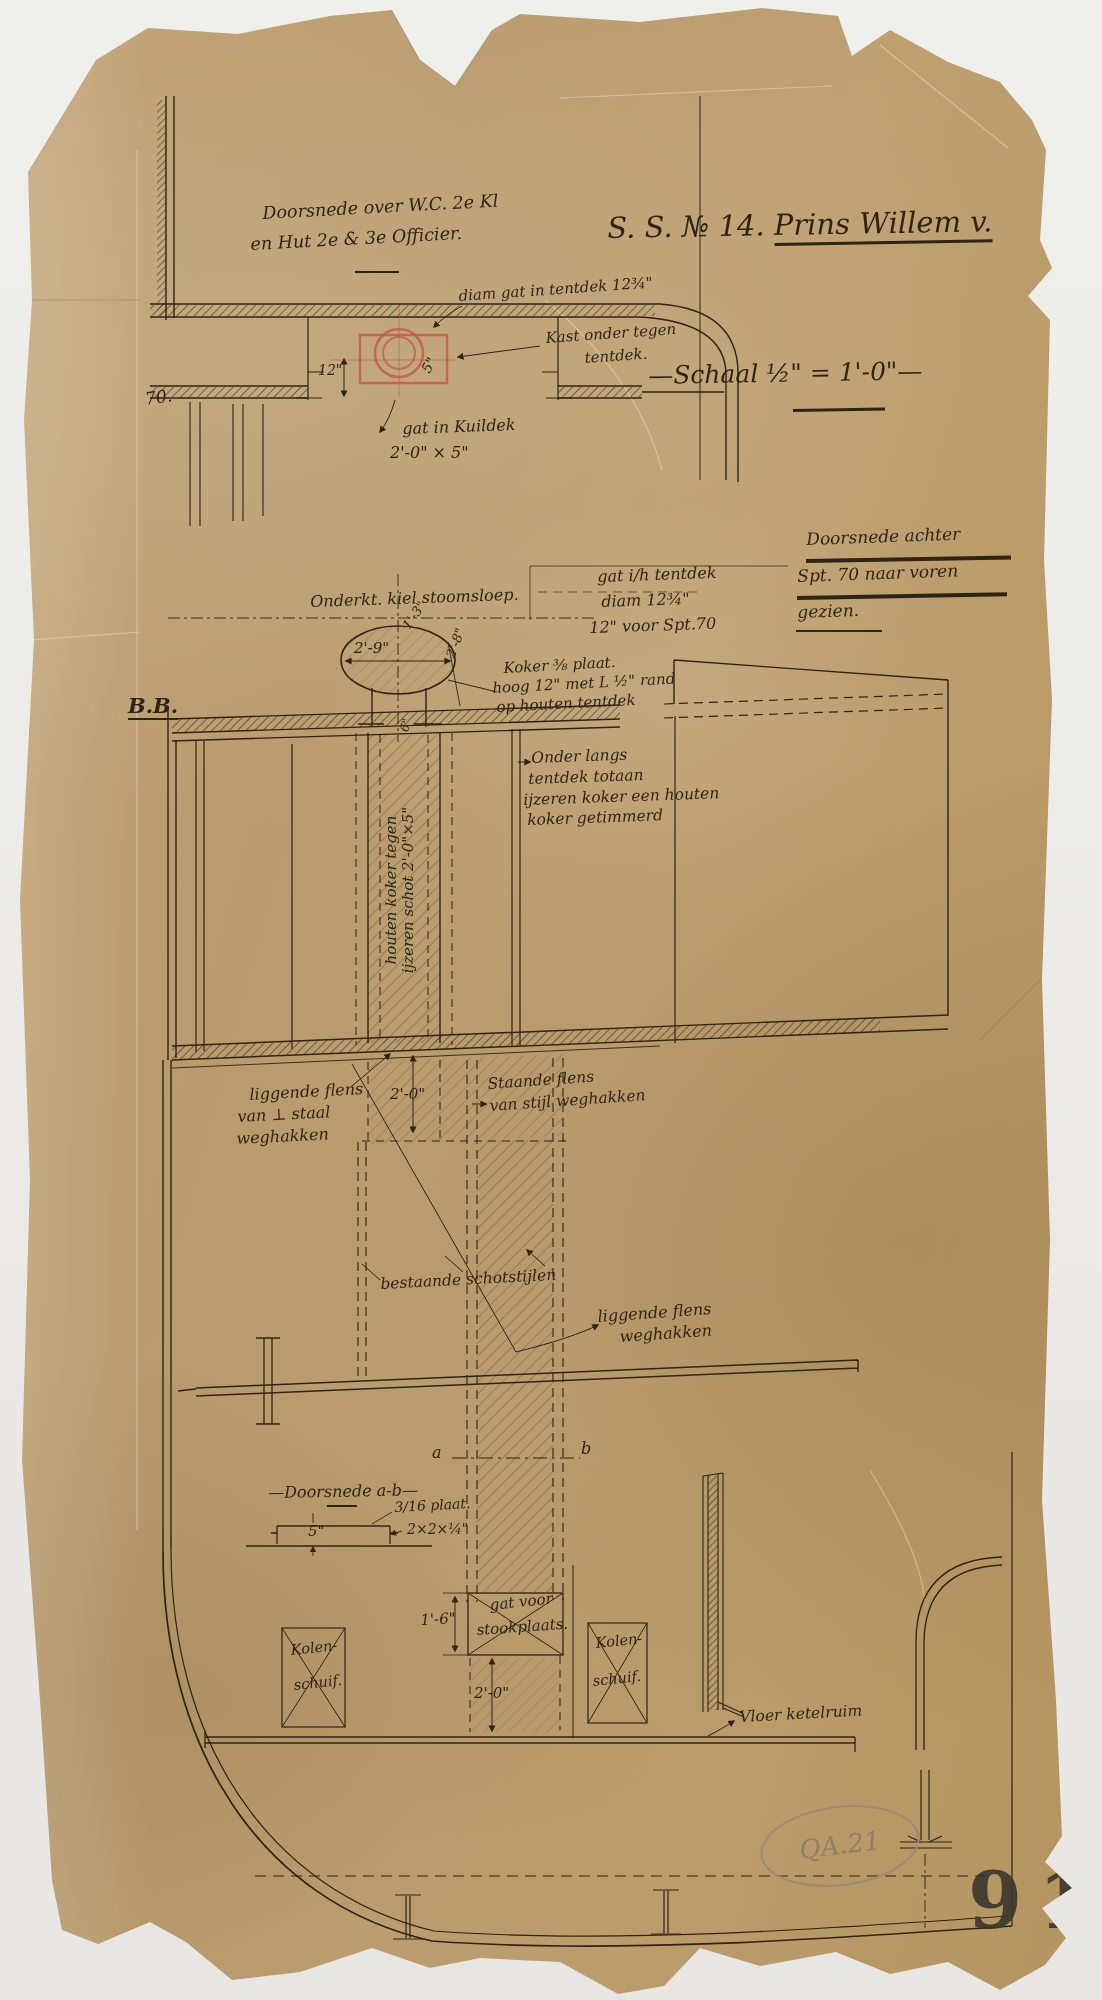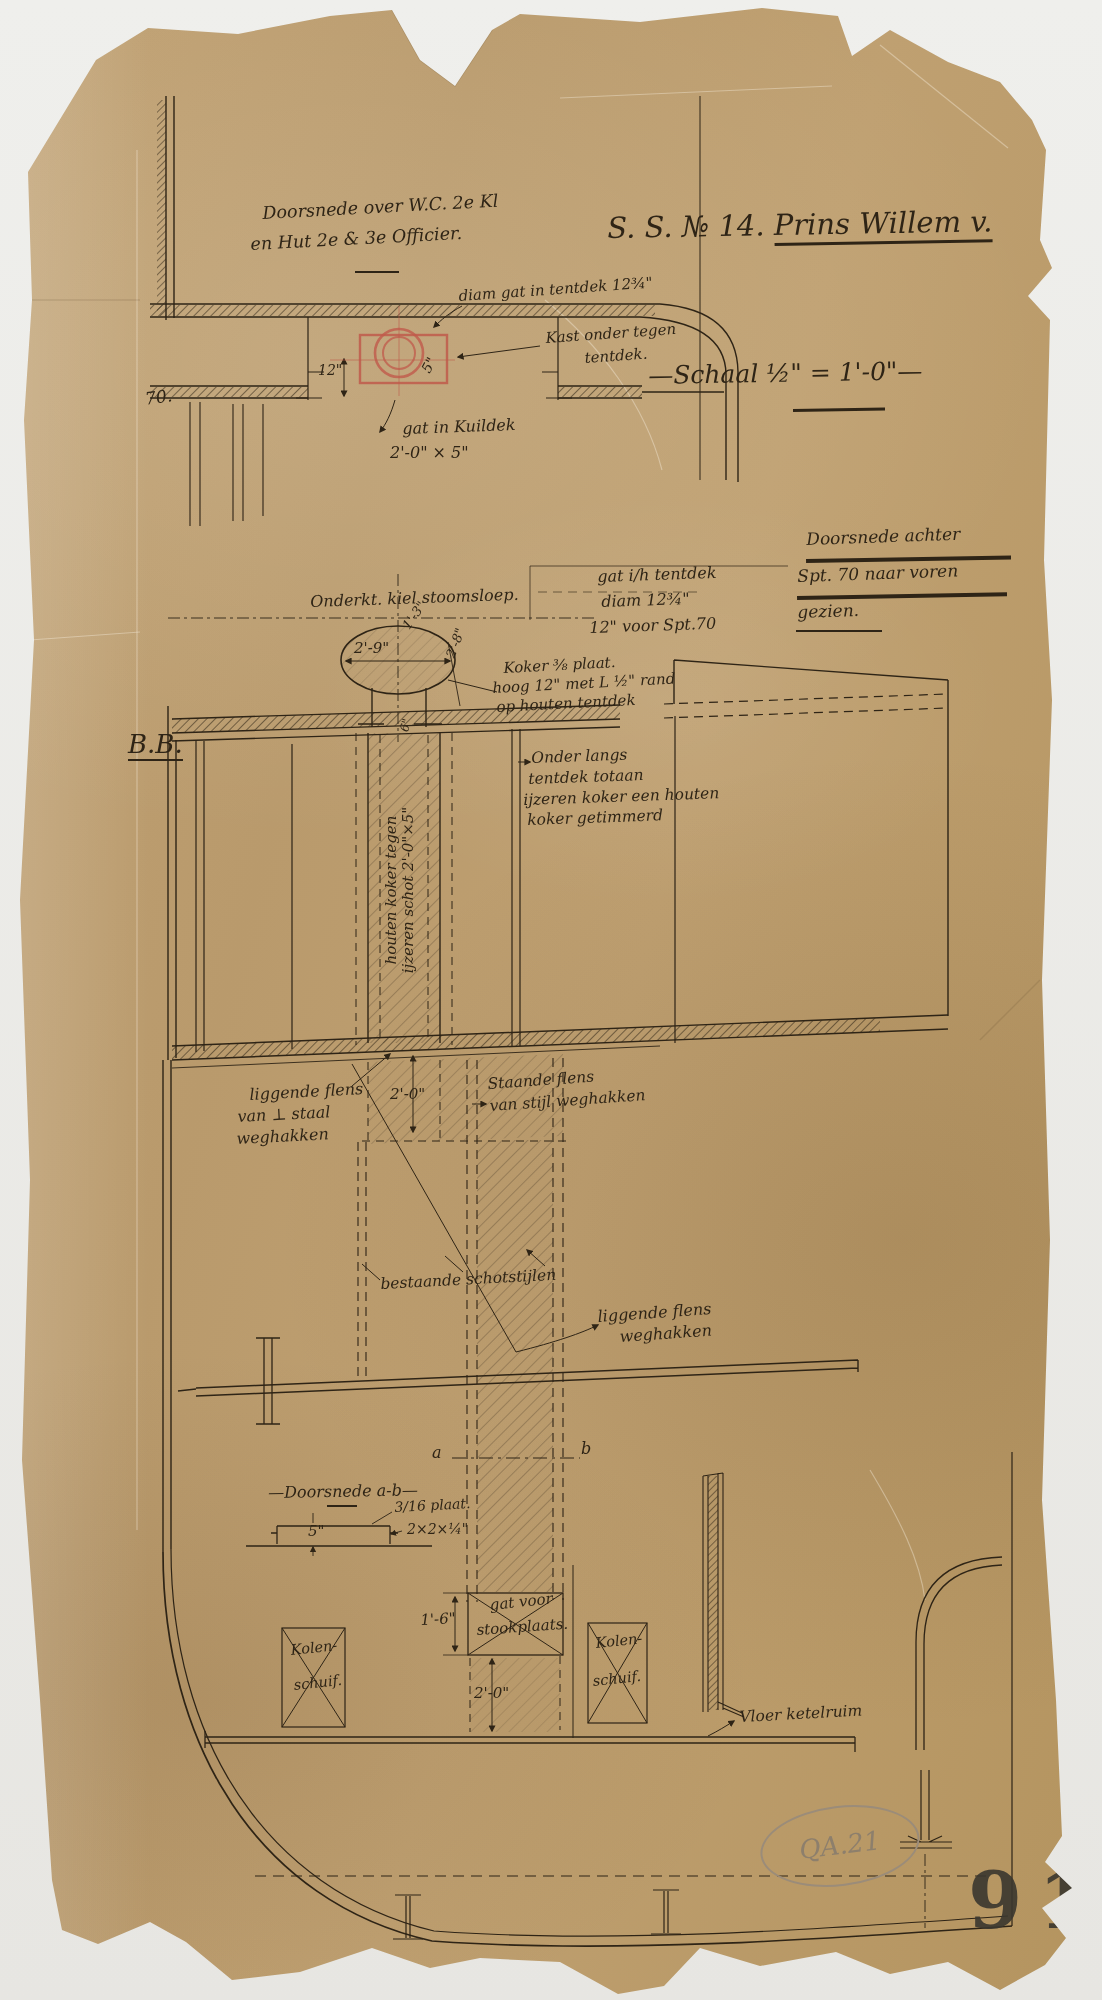--- a/index.html
+++ b/index.html
@@ -180,21 +180,21 @@
   <div class="lb" style="left:310px;top:593px;font-size:16px;transform:rotate(-2deg)">Onderkt. kiel stoomsloep.</div>
   <div class="lb" style="left:597px;top:568px;font-size:16px;transform:rotate(-2deg)">gat i/h tentdek</div>
   <div class="lb" style="left:601px;top:593px;font-size:16px;transform:rotate(-2deg)">diam 12¾"</div>
   <div class="lb" style="left:589px;top:619px;font-size:16px;transform:rotate(-2deg)">12" voor Spt.70</div>
   <div class="lb" style="left:354px;top:640px;font-size:15px">2'-9"</div>
   <div class="lb" style="left:400px;top:624px;font-size:13px;transform:rotate(-55deg)">1'-3"</div>
   <div class="lb" style="left:444px;top:655px;font-size:13px;transform:rotate(-70deg)">2'-8"</div>
   <div class="lb" style="left:503px;top:660px;font-size:15px;transform:rotate(-3deg)">Koker ⅜ plaat.</div>
   <div class="lb" style="left:492px;top:680px;font-size:15px;transform:rotate(-3deg)">hoog 12" met L ½" rand</div>
   <div class="lb" style="left:496px;top:699px;font-size:15px;transform:rotate(-3deg)">op houten tentdek</div>
-  <div class="lb" style="left:128px;top:730px;font-size:26px;font-weight:normal"><span class="ubb">B.B.</span></div>
+  <div class="lb" style="left:128px;top:694px;font-size:21px;font-weight:bold"><span class="ubb">B.B.</span></div>
 
   <div class="lb" style="left:531px;top:750px;transform:rotate(-2deg)">Onder langs</div>
   <div class="lb" style="left:528px;top:771px;transform:rotate(-2deg)">tentdek totaan</div>
   <div class="lb" style="left:523px;top:792px;transform:rotate(-2deg)">ijzeren koker een houten</div>
   <div class="lb" style="left:527px;top:812px;transform:rotate(-2deg)">koker getimmerd</div>
 
   <div class="lb" style="left:400px;top:890px;font-size:15px;text-align:center;transform:translate(-50%,-50%) rotate(-90deg);transform-origin:center">
     <div>houten koker tegen</div>
     <div>ijzeren schot 2'-0"×5"</div>
   </div>

